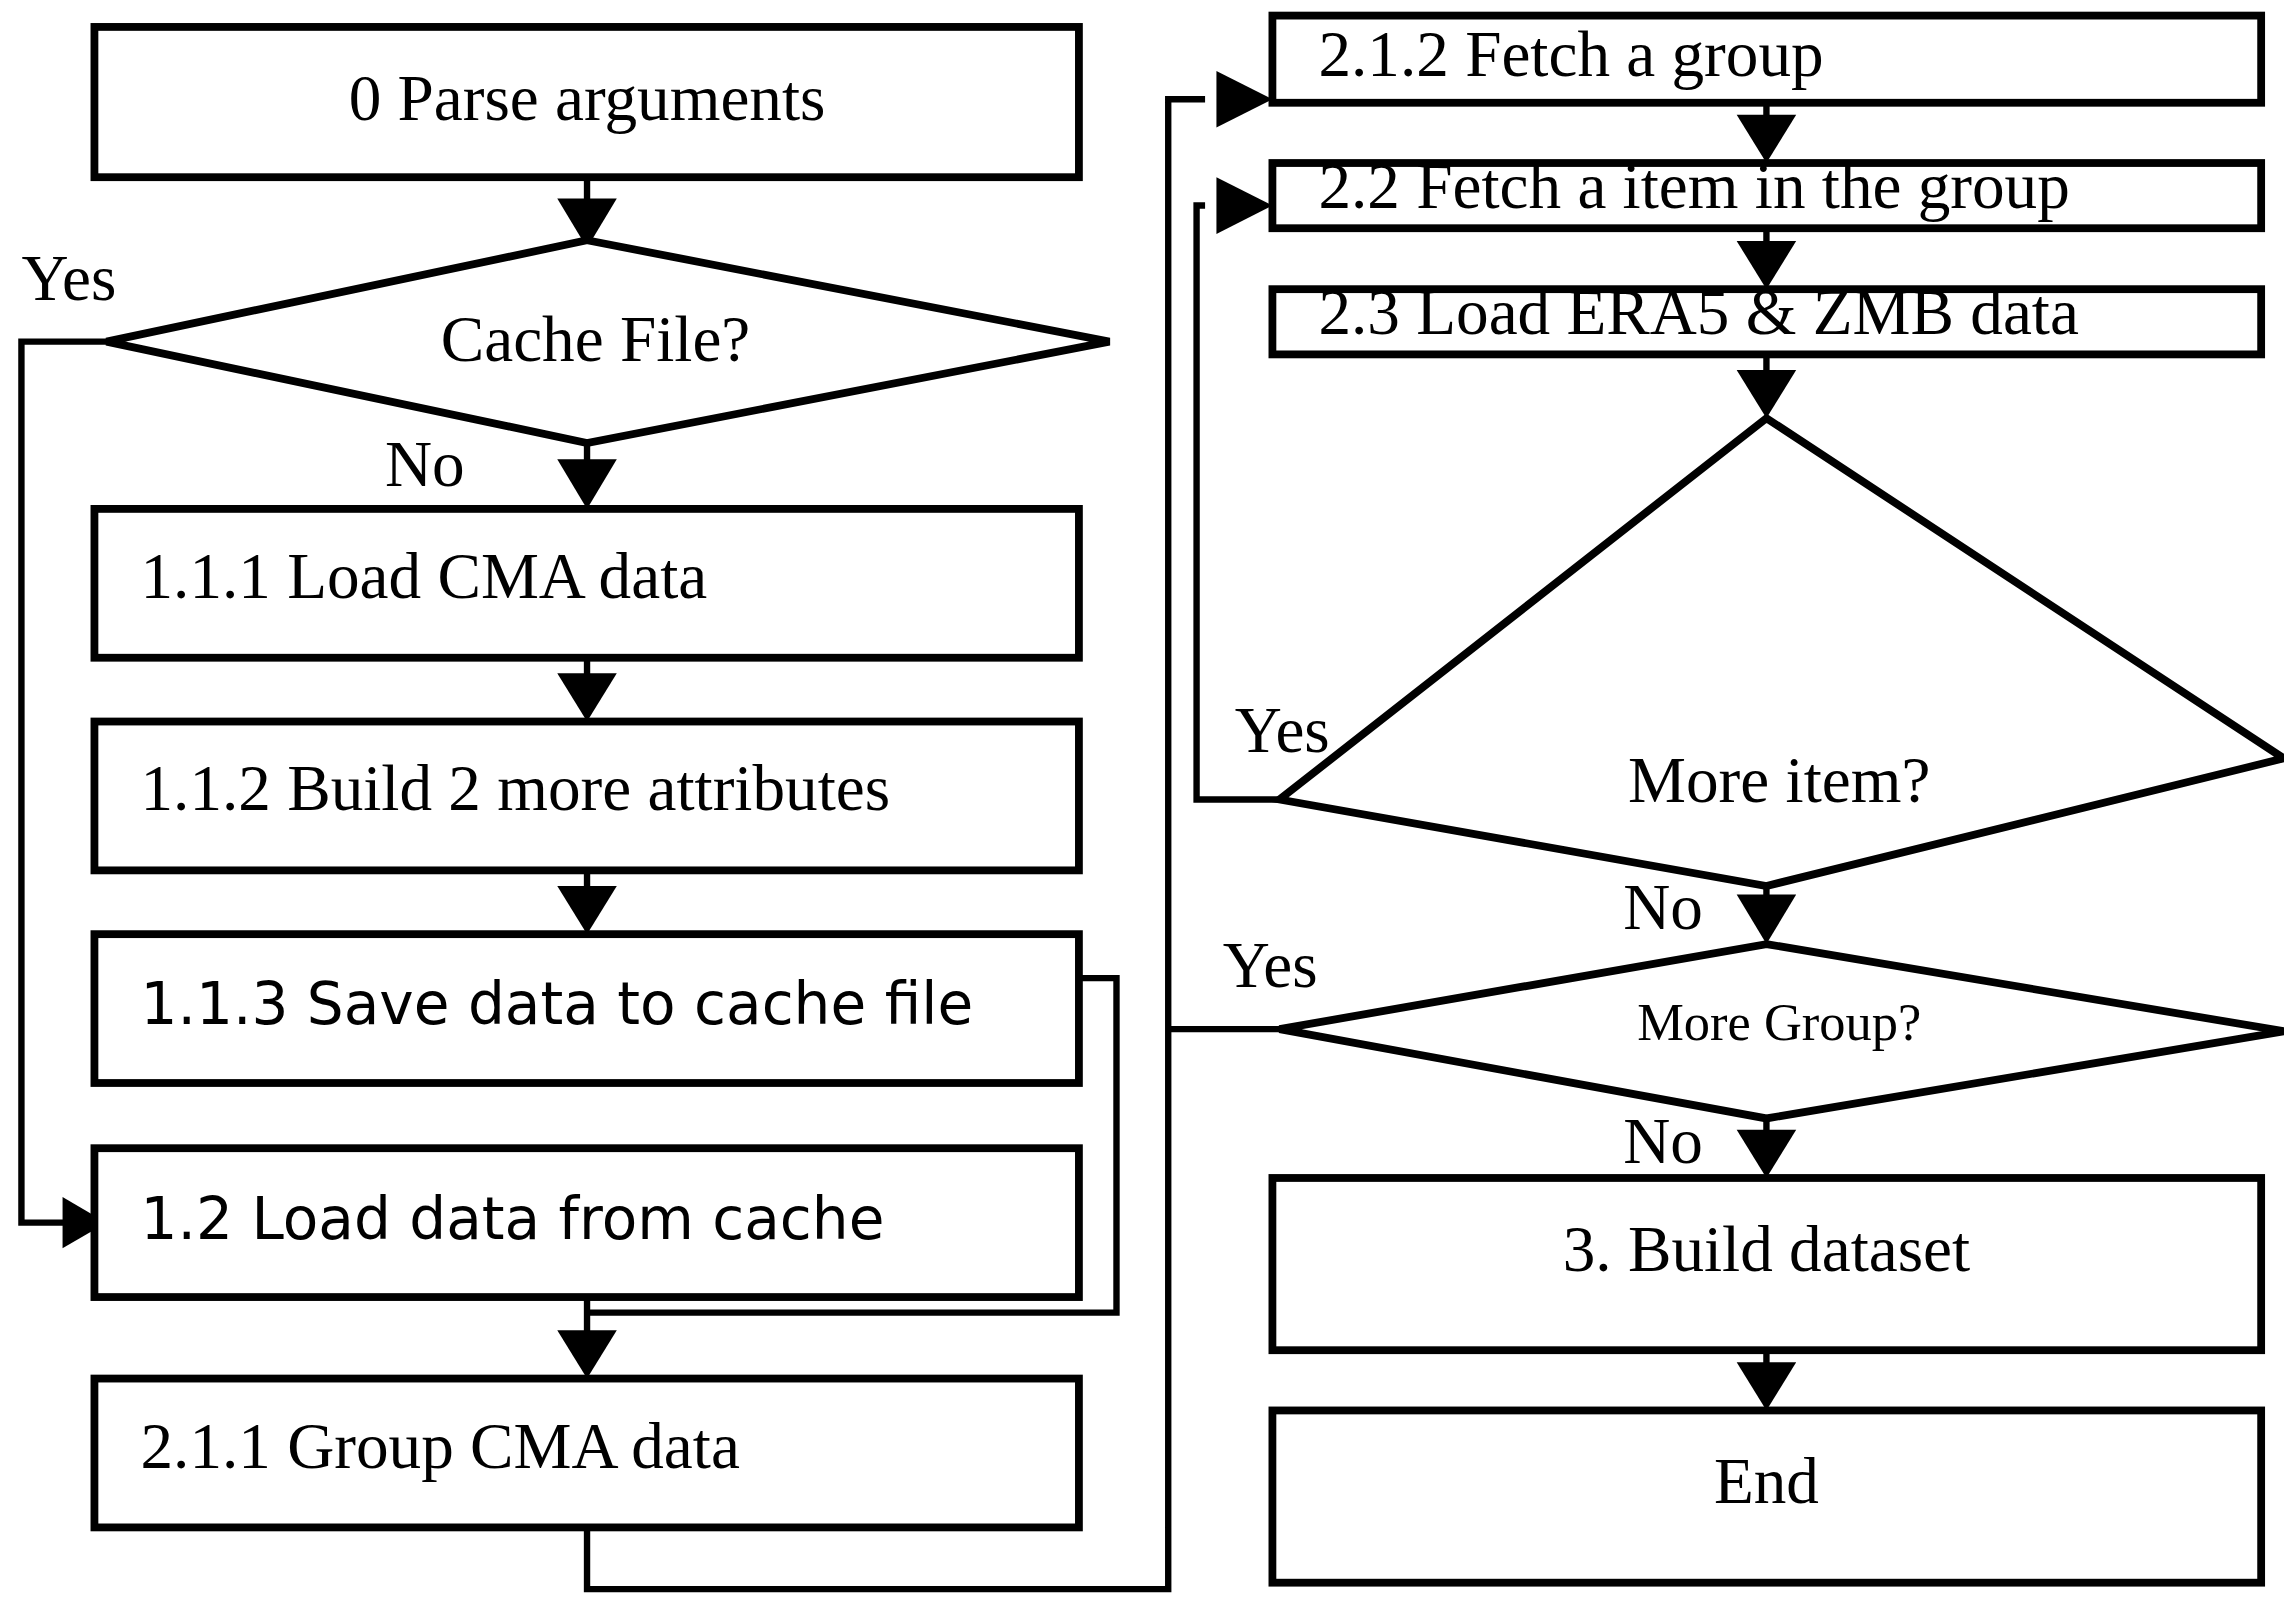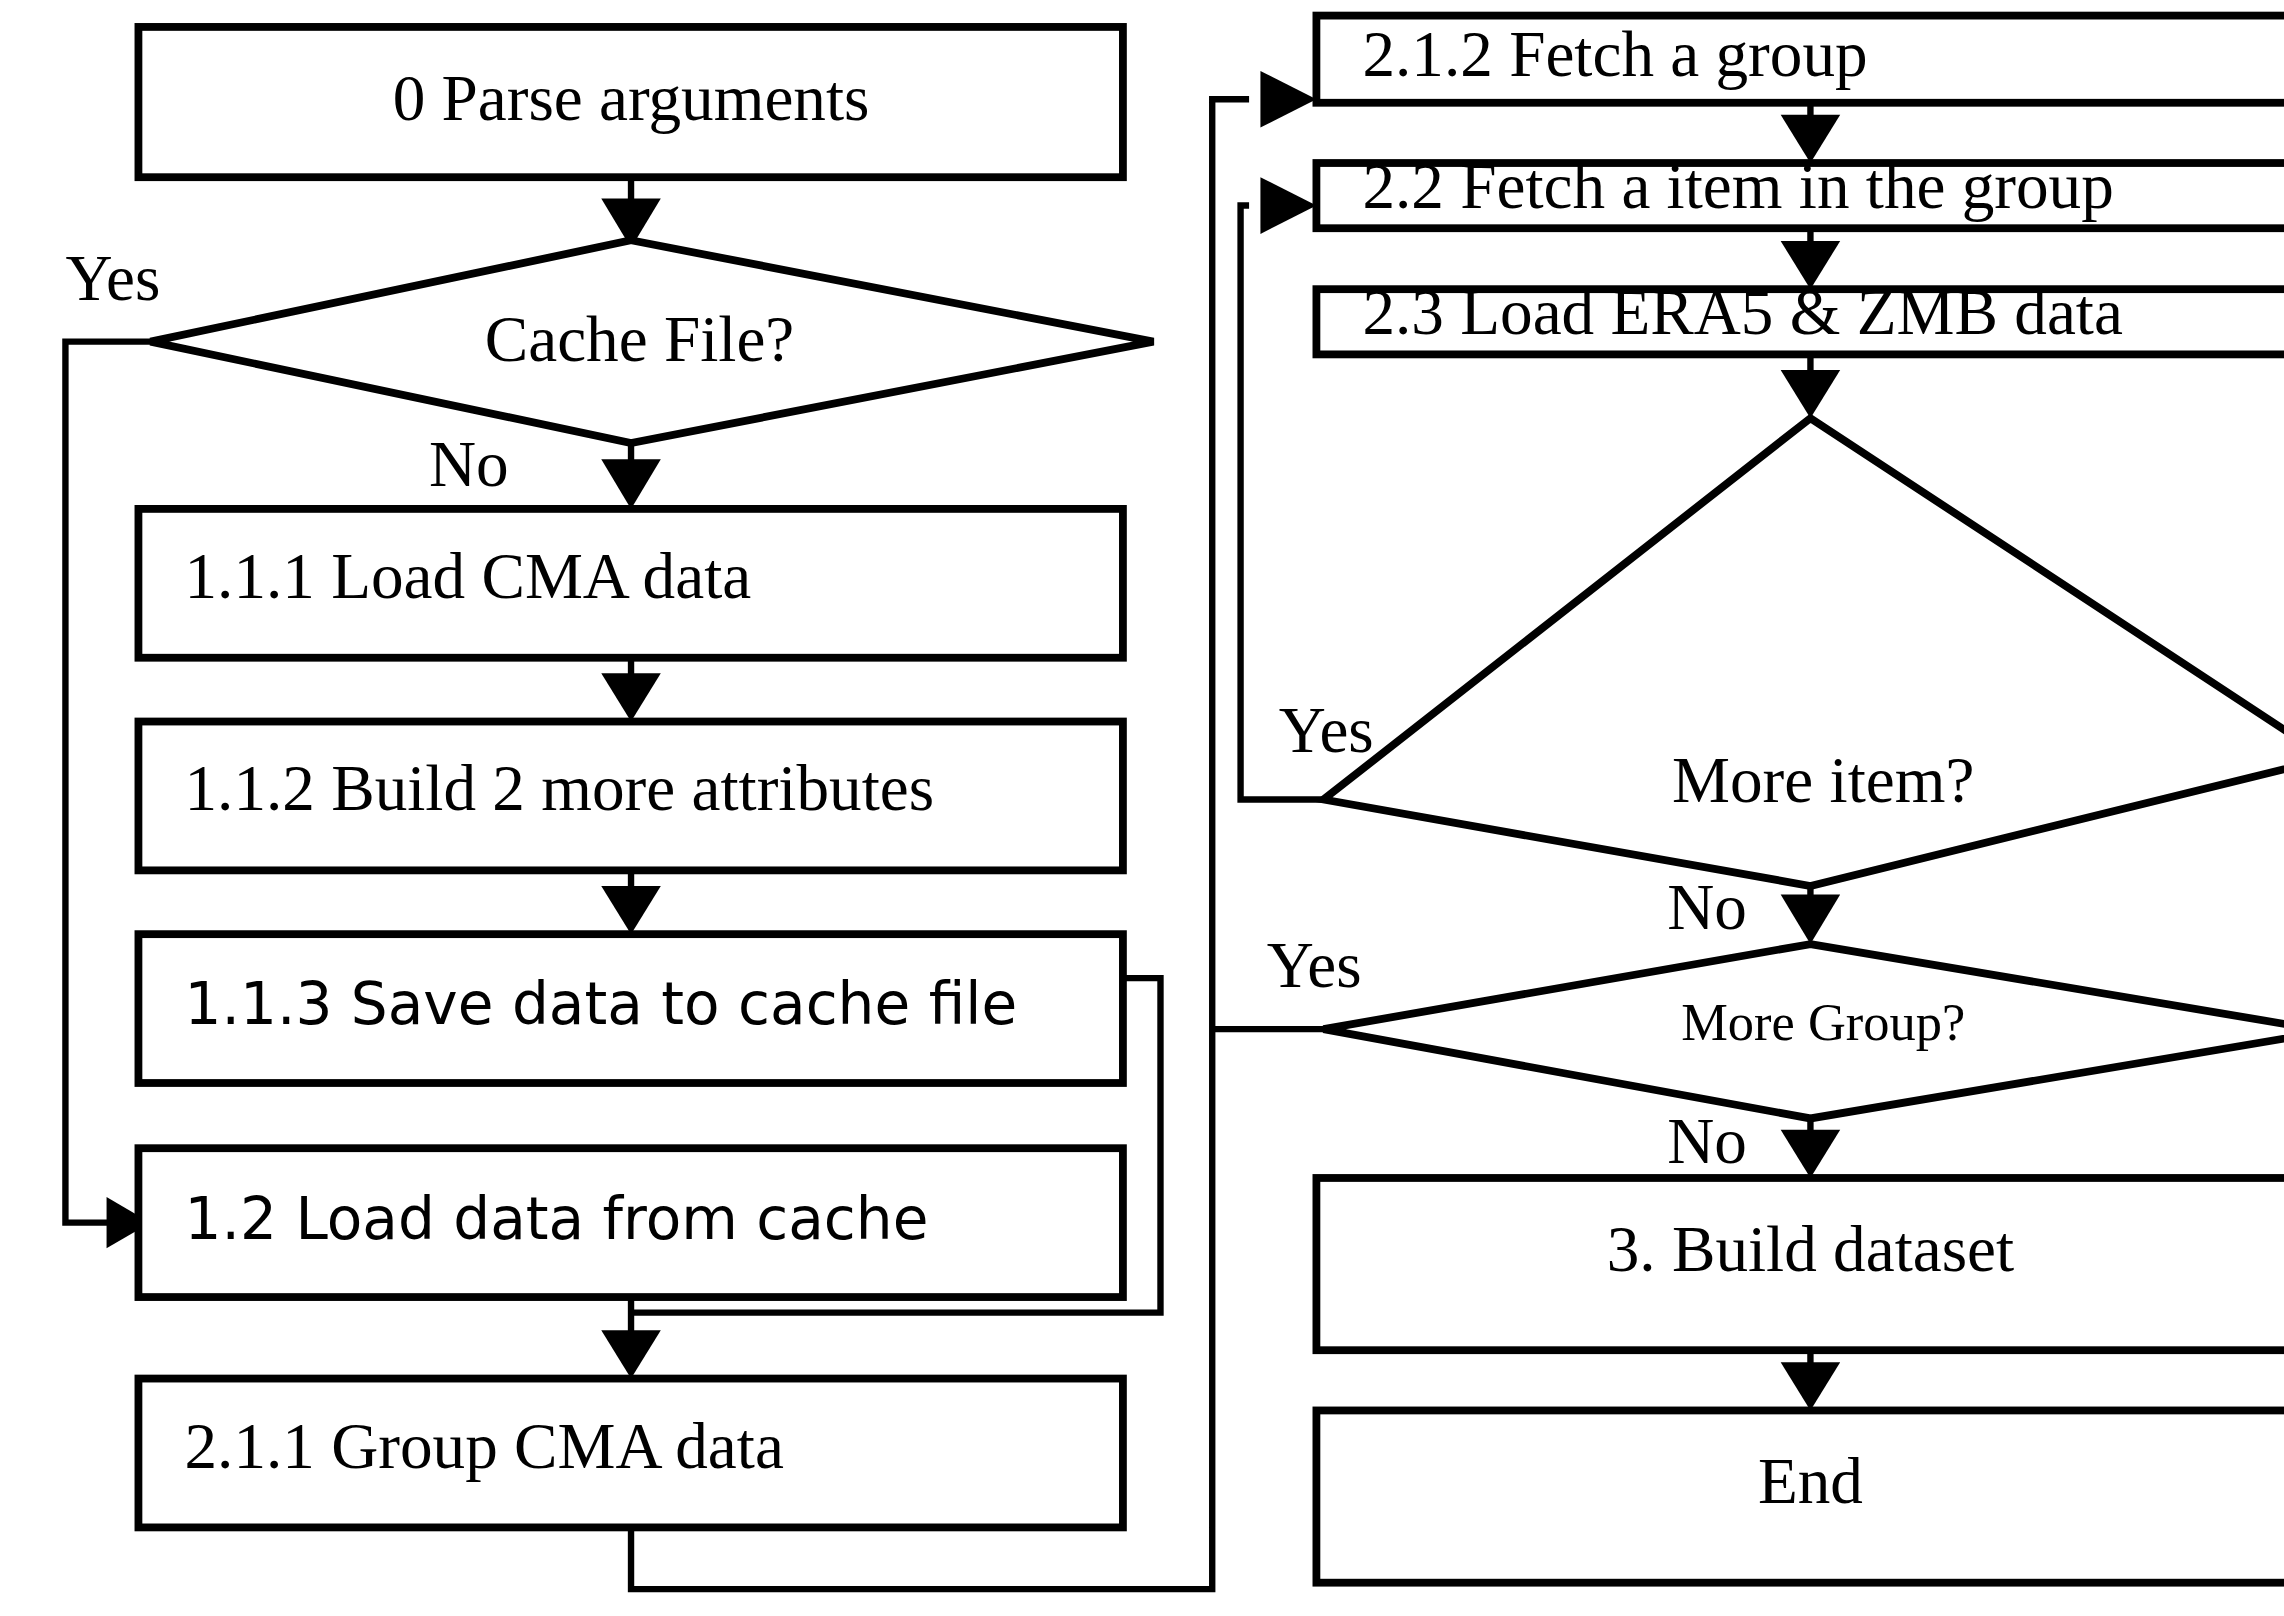--- a/index.html
+++ b/index.html
@@ -6,21 +6,20 @@
     margin: 0;
     padding: 0;
     background: #ffffff;
   }
   #diagram-root {
     position: relative;
     width: 1974px;
     height: 1616px;
     background: #ffffff;
     font-family: "Liberation Serif", "DejaVu Serif", serif;
-    padding-left: 44px;
   }
   svg#flowchart {
     display: block;
     width: 2284px;
     height: 1616px;
   }
   .node-box {
     fill: #ffffff;
     stroke: #000000;
     stroke-width: 11;

